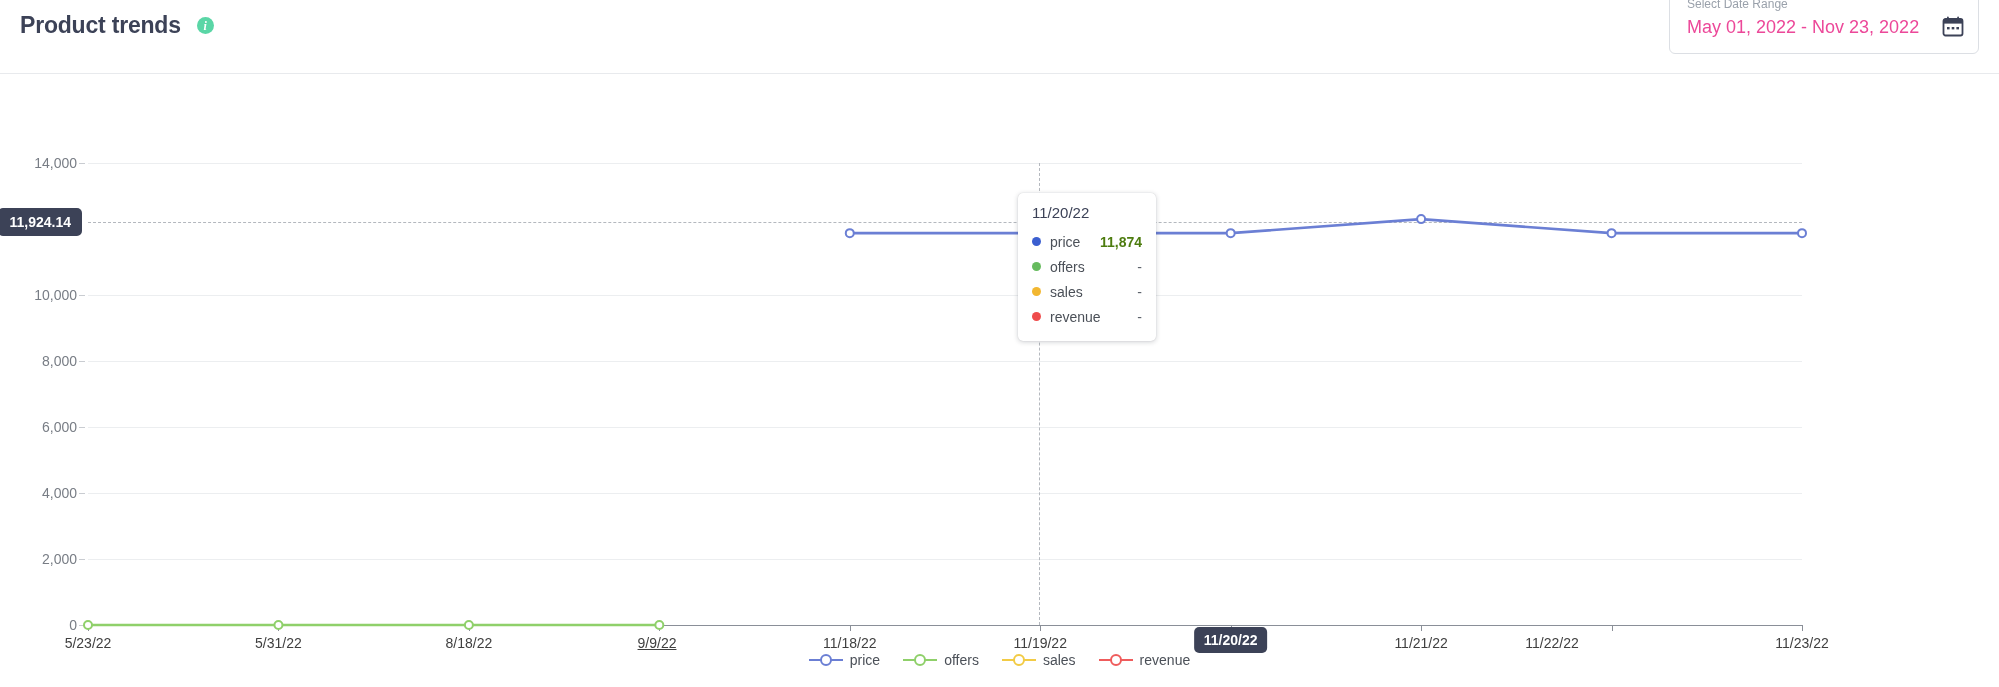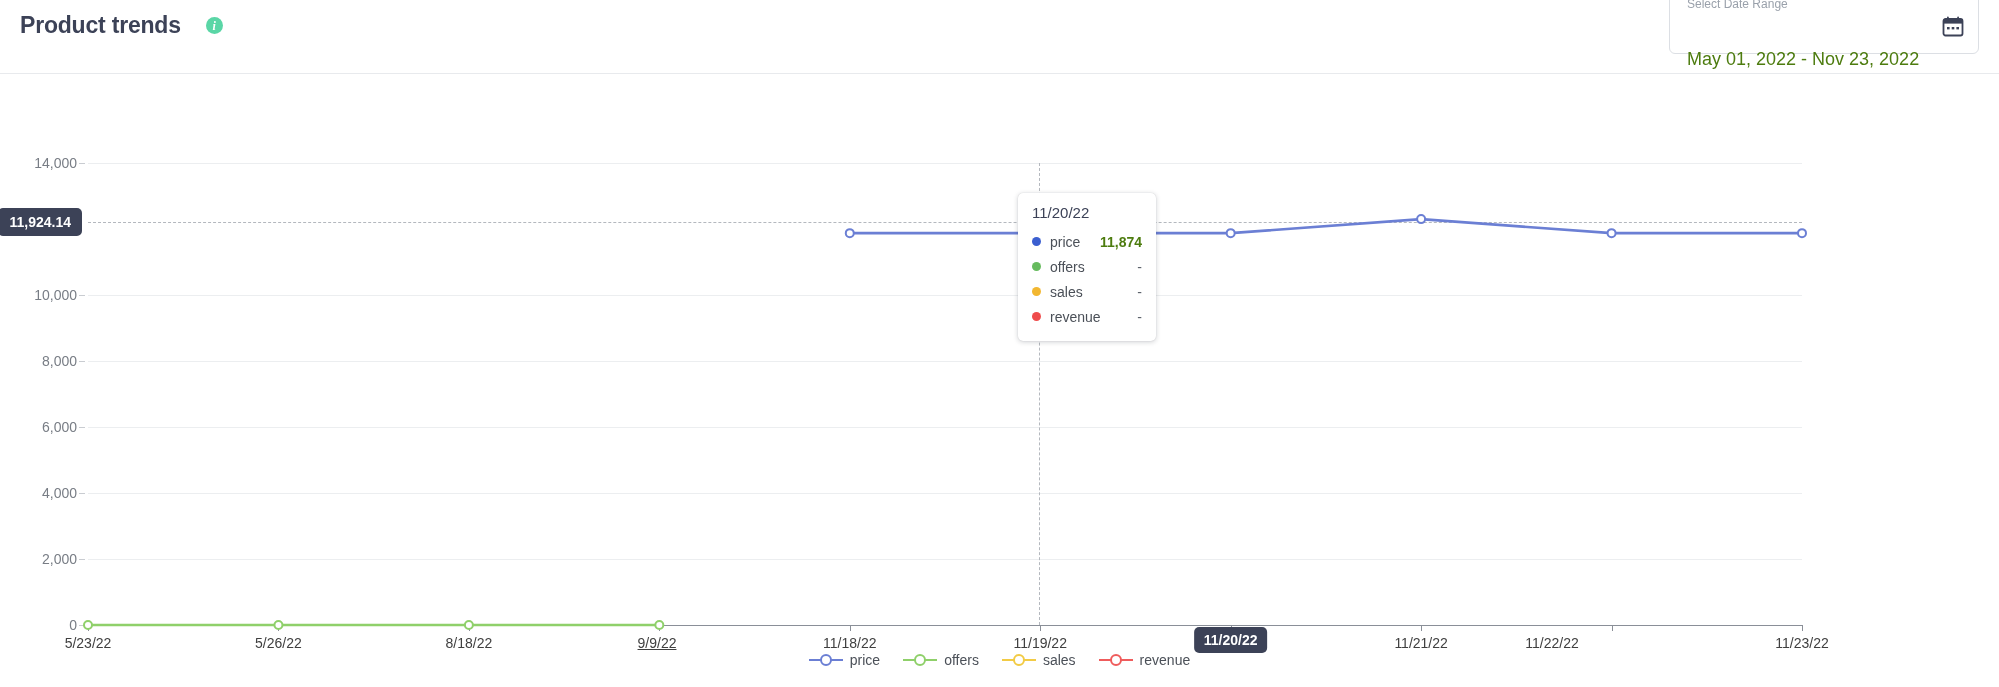--- a/index.html
+++ b/index.html
@@ -24,21 +24,21 @@
     box-sizing: border-box;
     border-bottom: 1px solid #e8eaed;
     background: #fff;
   }
   .page-title-wrap {
     position: absolute;
     left: 20px;
     top: 12px;
     display: flex;
     align-items: center;
-    gap: 25px;
+    gap: 16px;
   }
   .page-title {
     font-size: 23px;
     font-weight: 700;
     color: #3c4257;
     letter-spacing: -0.2px;
     white-space: nowrap;
   }
   .info-icon {
     width: 17px;
@@ -75,23 +75,22 @@
     font-size: 12px;
     color: #9aa1ab;
     background: #fff;
     padding: 0 3px;
   }
   .daterange-value {
     position: absolute;
     left: 17px;
     top: 28px;
     font-size: 18px;
-    color: #4d7c0f;
-    white-space: nowrap;
-    margin-top: 32px;
+    color: #ec4899;
+    white-space: nowrap;
   }
   .cal-icon {
     position: absolute;
     right: 14px;
     top: 27px;
     width: 22px;
     height: 21px;
   }
 
   
@@ -326,21 +325,21 @@
         <div class="ytickmark" style="top: 0px;"></div>
         <div class="ytick" style="top: 0px;">14,000</div>
       </div>
 
     <div class="axisline" style="top:462px;"></div>
 
     <div id="xgroup">
         <div class="xtick-mark" style="left: 0px;"></div>
         <div class="xtick-label" style="left: 0px;">5/23/22</div>
         <div class="xtick-mark" style="left: 190.444px;"></div>
-        <div class="xtick-label" style="left: 190.444px;">5/26/22</div>
+        <div class="xtick-label" style="left: 190.444px;">5/31/22</div>
         <div class="xtick-mark" style="left: 380.889px;"></div>
         <div class="xtick-label" style="left: 380.889px;">8/18/22</div>
         <div class="xtick-mark" style="left: 571.333px;"></div>
         <div class="xtick-label" style="left: 569px; text-decoration: underline;">9/9/22</div>
         <div class="xtick-mark" style="left: 761.778px;"></div>
         <div class="xtick-label" style="left: 761.778px;">11/18/22</div>
         <div class="xtick-mark" style="left: 952.222px;"></div>
         <div class="xtick-label" style="left: 952.222px;">11/19/22</div>
         <div class="xtick-mark" style="left: 1142.67px;"></div>
         <div class="xtick-label active" style="left: 1142.67px;">11/20/22</div>

